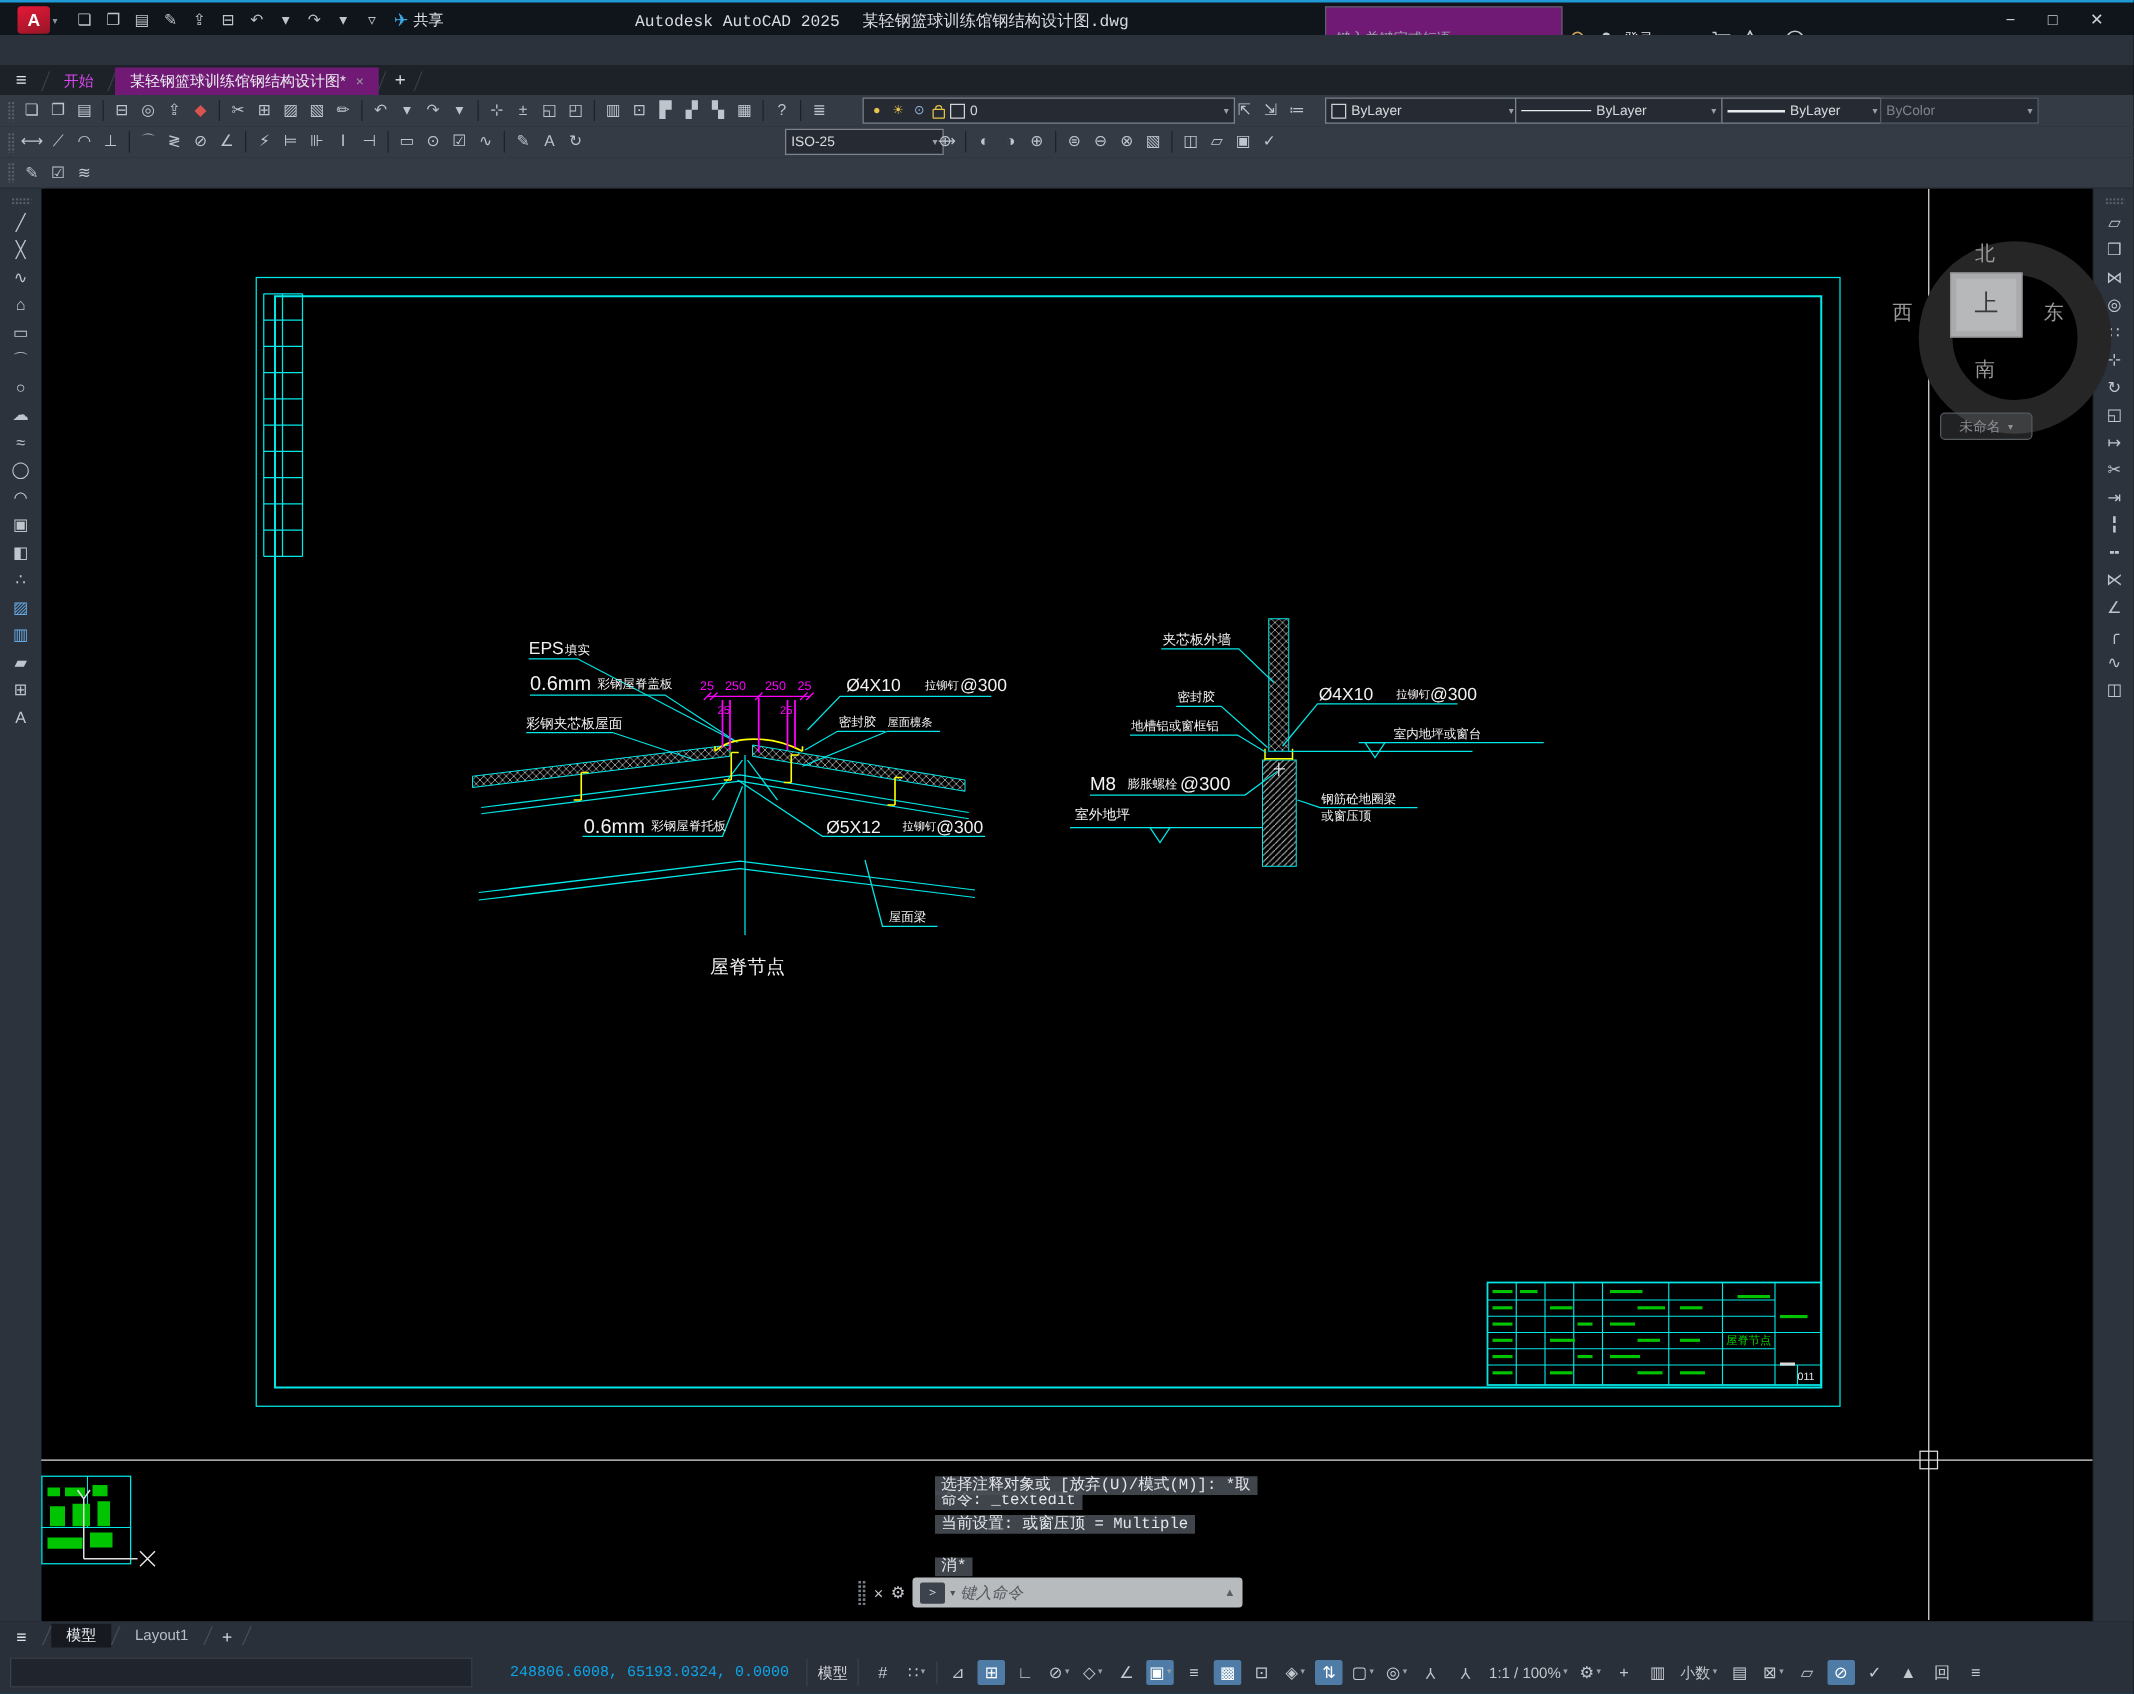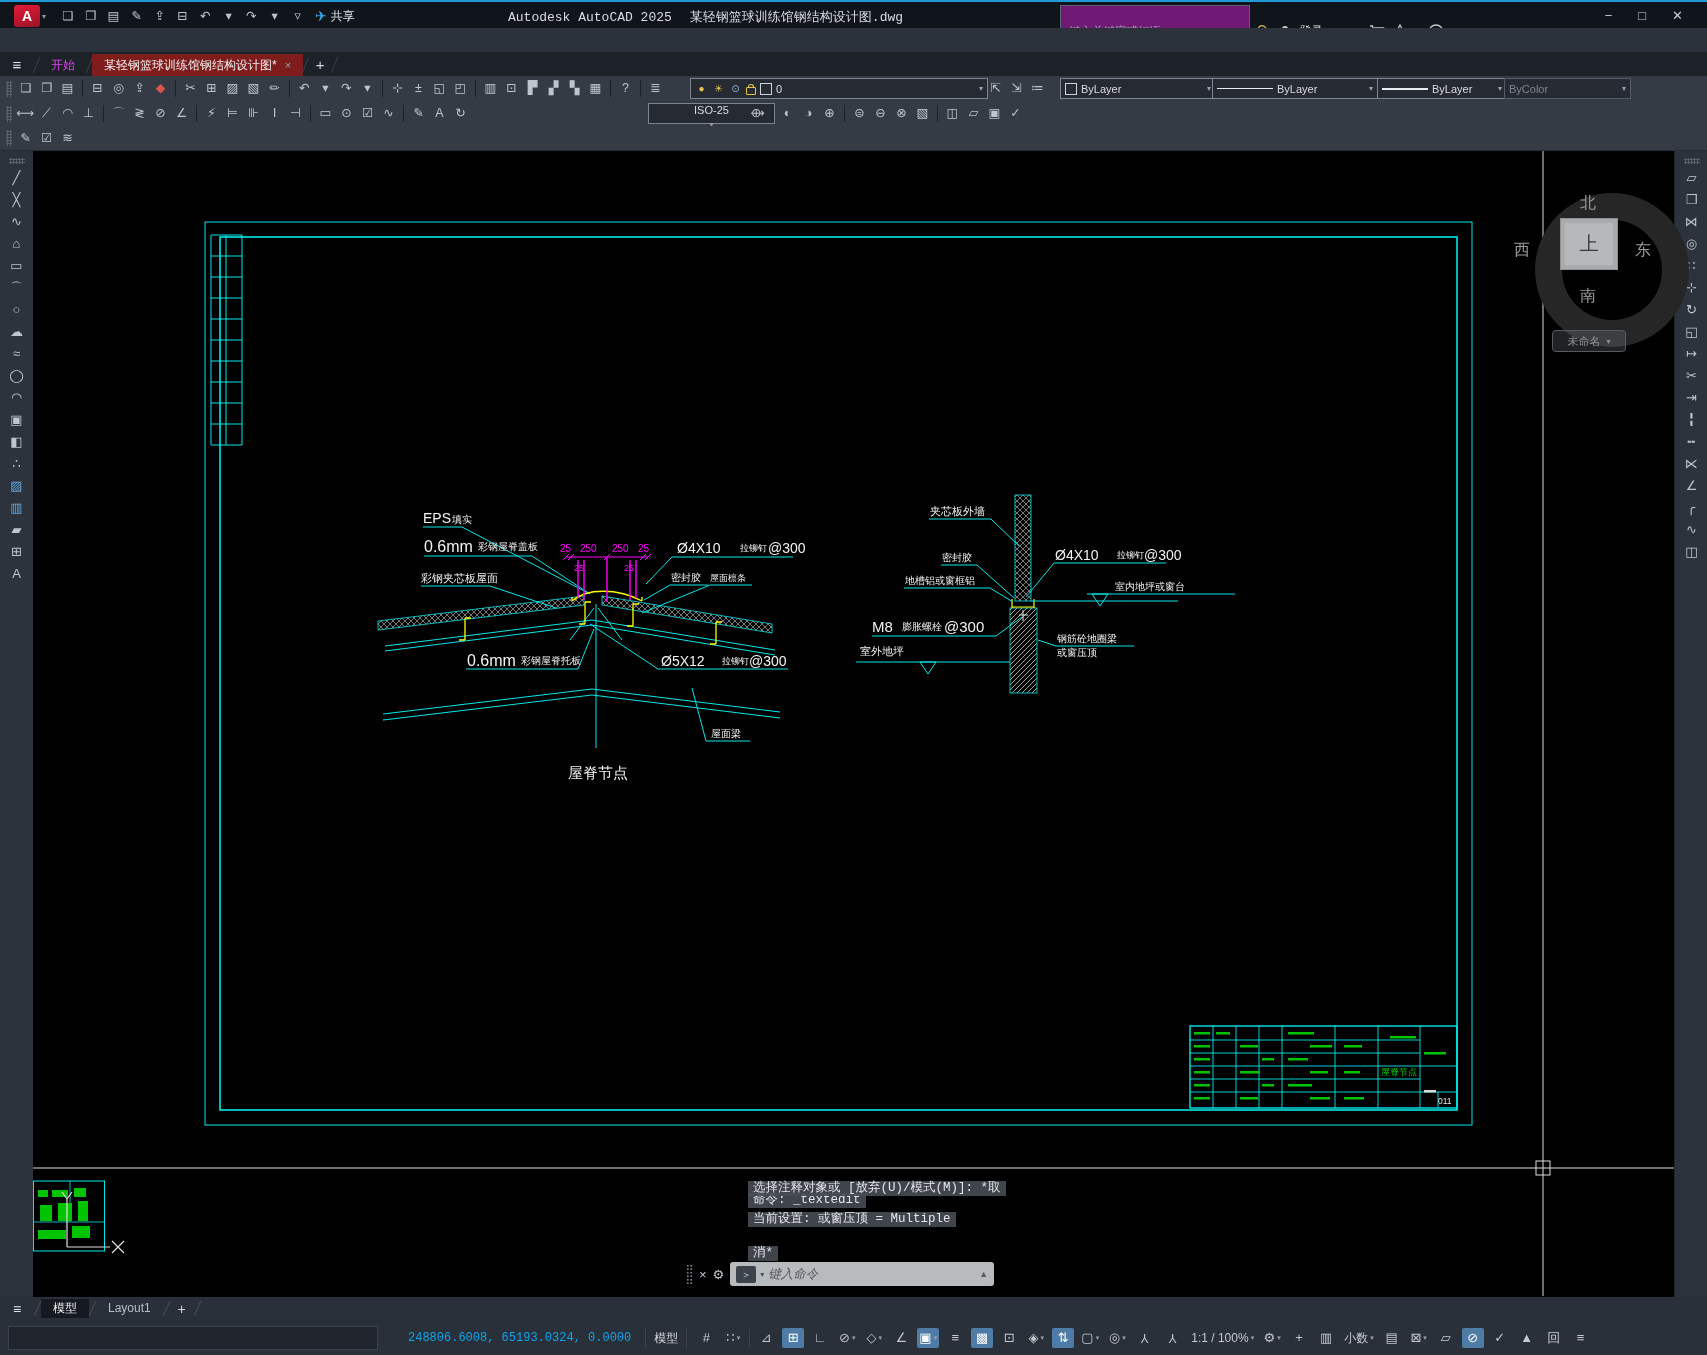--- a/index.html
+++ b/index.html
@@ -21,21 +21,21 @@
   #search-wrap{position:absolute;left:1048px;top:3px;display:flex;align-items:center;gap:6px;}
   #search-box{width:176px;height:19px;background:#701a75;border:1px solid #59626f;color:#9aa1ab;font-size:11.5px;font-style:italic;line-height:19px;padding:16px 6px;}
   .win-btns{position:absolute;top:0;display:flex;gap:26px;color:#c9ced4;font-size:13px;}
   
   #menubar{position:absolute;left:0;top:28px;width:1707px;height:24px;background:#2c323c;display:flex;align-items:center;}
   #menubar .mi{padding:0 13px;line-height:24px;color:#d4d8dd;font-size:12px;}
   
   #filetabs{position:absolute;left:0;top:52px;width:1707px;height:24px;background:#1d2128;display:flex;align-items:flex-end;}
   #ft-menu{width:34px;text-align:center;color:#e3e6ea;font-size:15px;line-height:22px;}
   .ftab{height:22px;line-height:22px;padding:0 12px;color:#d946ef;position:relative;}
-  .ftab.active{background:#7f1d1d;color:#eceef1;}
+  .ftab.active{background:#701a75;color:#eceef1;}
   .ftab .x{margin-left:8px;color:#9aa0a8;font-size:11px;}
   .ft-div{width:1px;height:16px;background:#3a404a;transform:skewX(-22deg);margin:0 2px 3px;}
   #ft-add{width:24px;text-align:center;color:#d4d8dd;font-size:15px;line-height:22px;}
   
   .toolrow{position:absolute;left:0;width:1707px;height:25px;background:#343b45;border-bottom:1px solid #262c34;display:flex;align-items:center;}
   #row1{top:76px;} #row2{top:101px;} #row3{top:126px;height:24px;}
   .grip{width:6px;height:16px;margin:0 4px 0 6px;background:radial-gradient(#5a626d 1px,transparent 1.2px);background-size:3px 3px;flex:0 0 auto;}
   .icons{display:flex;align-items:center;gap:2px;}
   .combo{position:absolute;top:2px;height:19px;background:#262b33;border:1px solid #7c848f;color:#d8dbdf;font-size:11px;display:flex;align-items:center;padding:0 4px;gap:4px;}
   .combo .cv{flex:1;}
@@ -270,21 +270,21 @@
       <div class="tsep"></div>
       <span class="icon">▭</span>
       <span class="icon">⊙</span>
       <span class="icon">☑</span>
       <span class="icon">∿</span>
       <div class="tsep"></div>
       <span class="icon">✎</span>
       <span class="icon">A</span>
       <span class="icon">↻</span>
     </div>
-  <div class="combo" style="left:648px;width:117px;flex-direction:column;">
+  <div class="combo" style="left:628px;width:117px;">
     <span class="cv">ISO-25</span>
       <span class="ca">▾</span>
   </div>
   <div class="icons" style="position:absolute;left:748px;" id="t2-extra">
       <span class="icon">⟴</span>
       <div class="tsep"></div>
       <span class="icon">◐</span>
       <span class="icon">◑</span>
       <span class="icon">⊕</span>
       <div class="tsep"></div>

